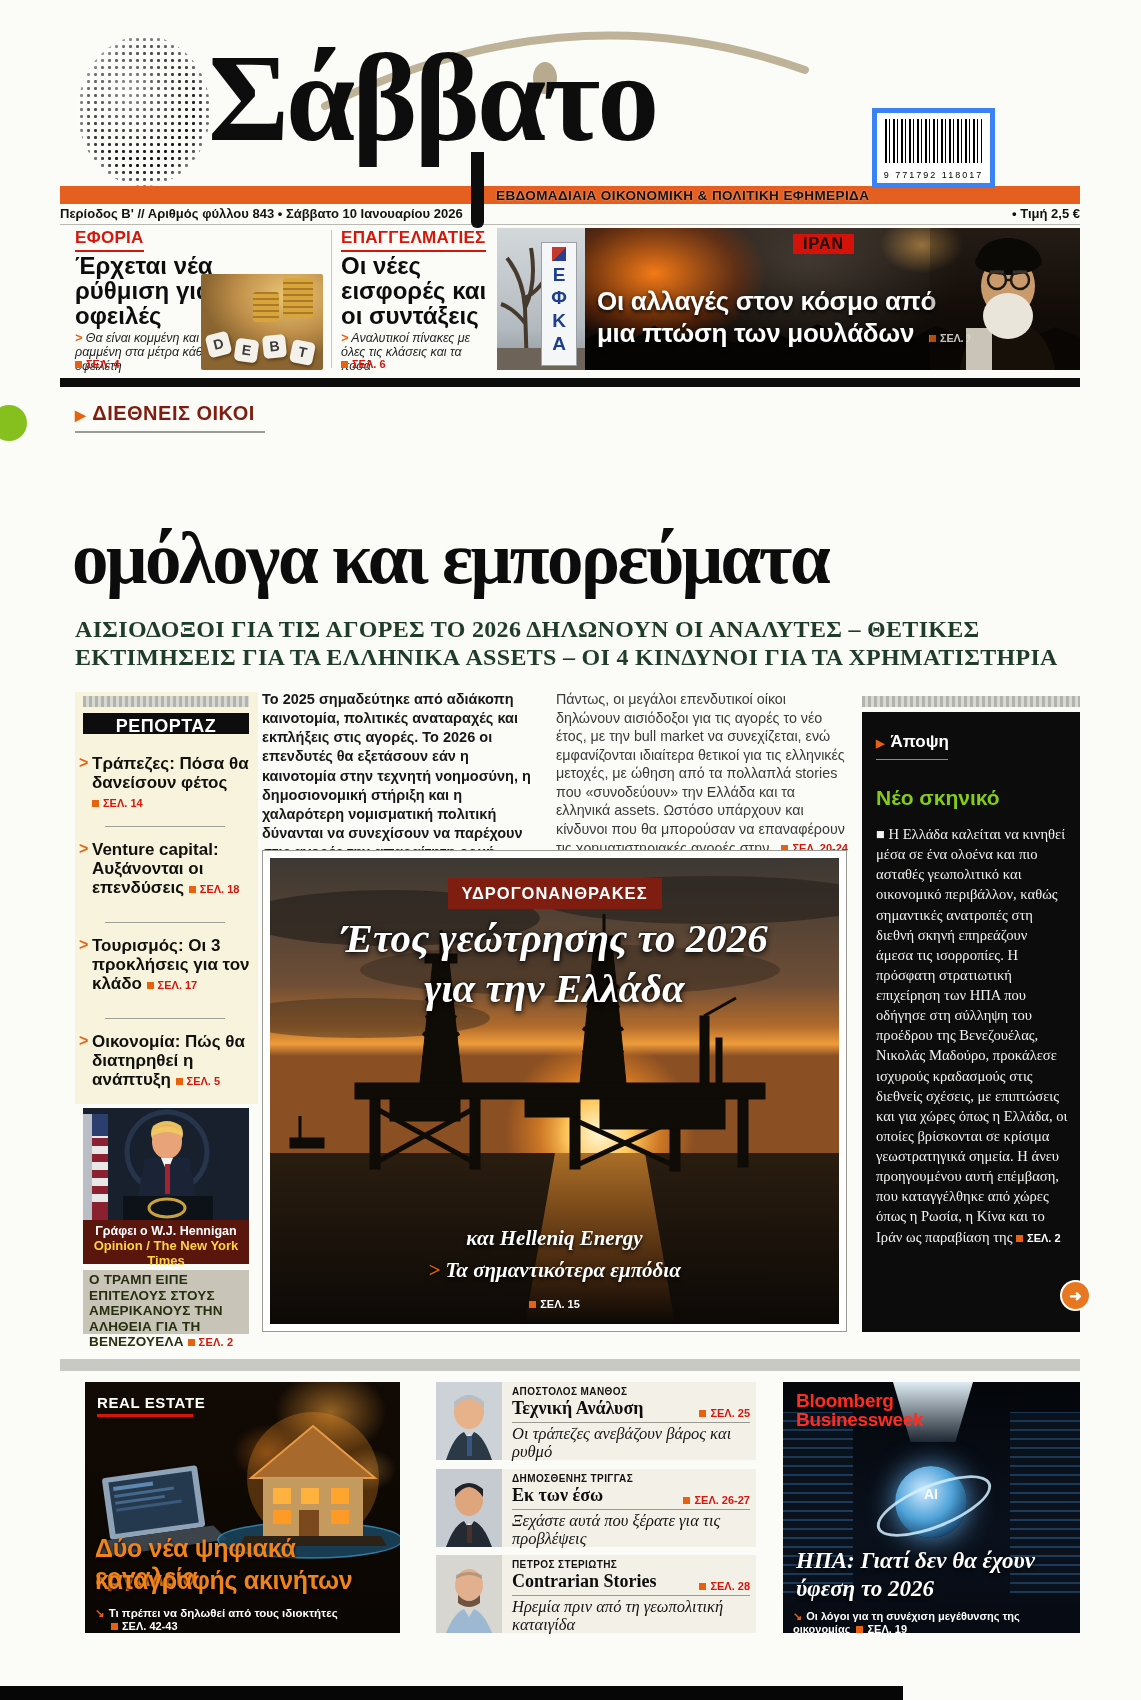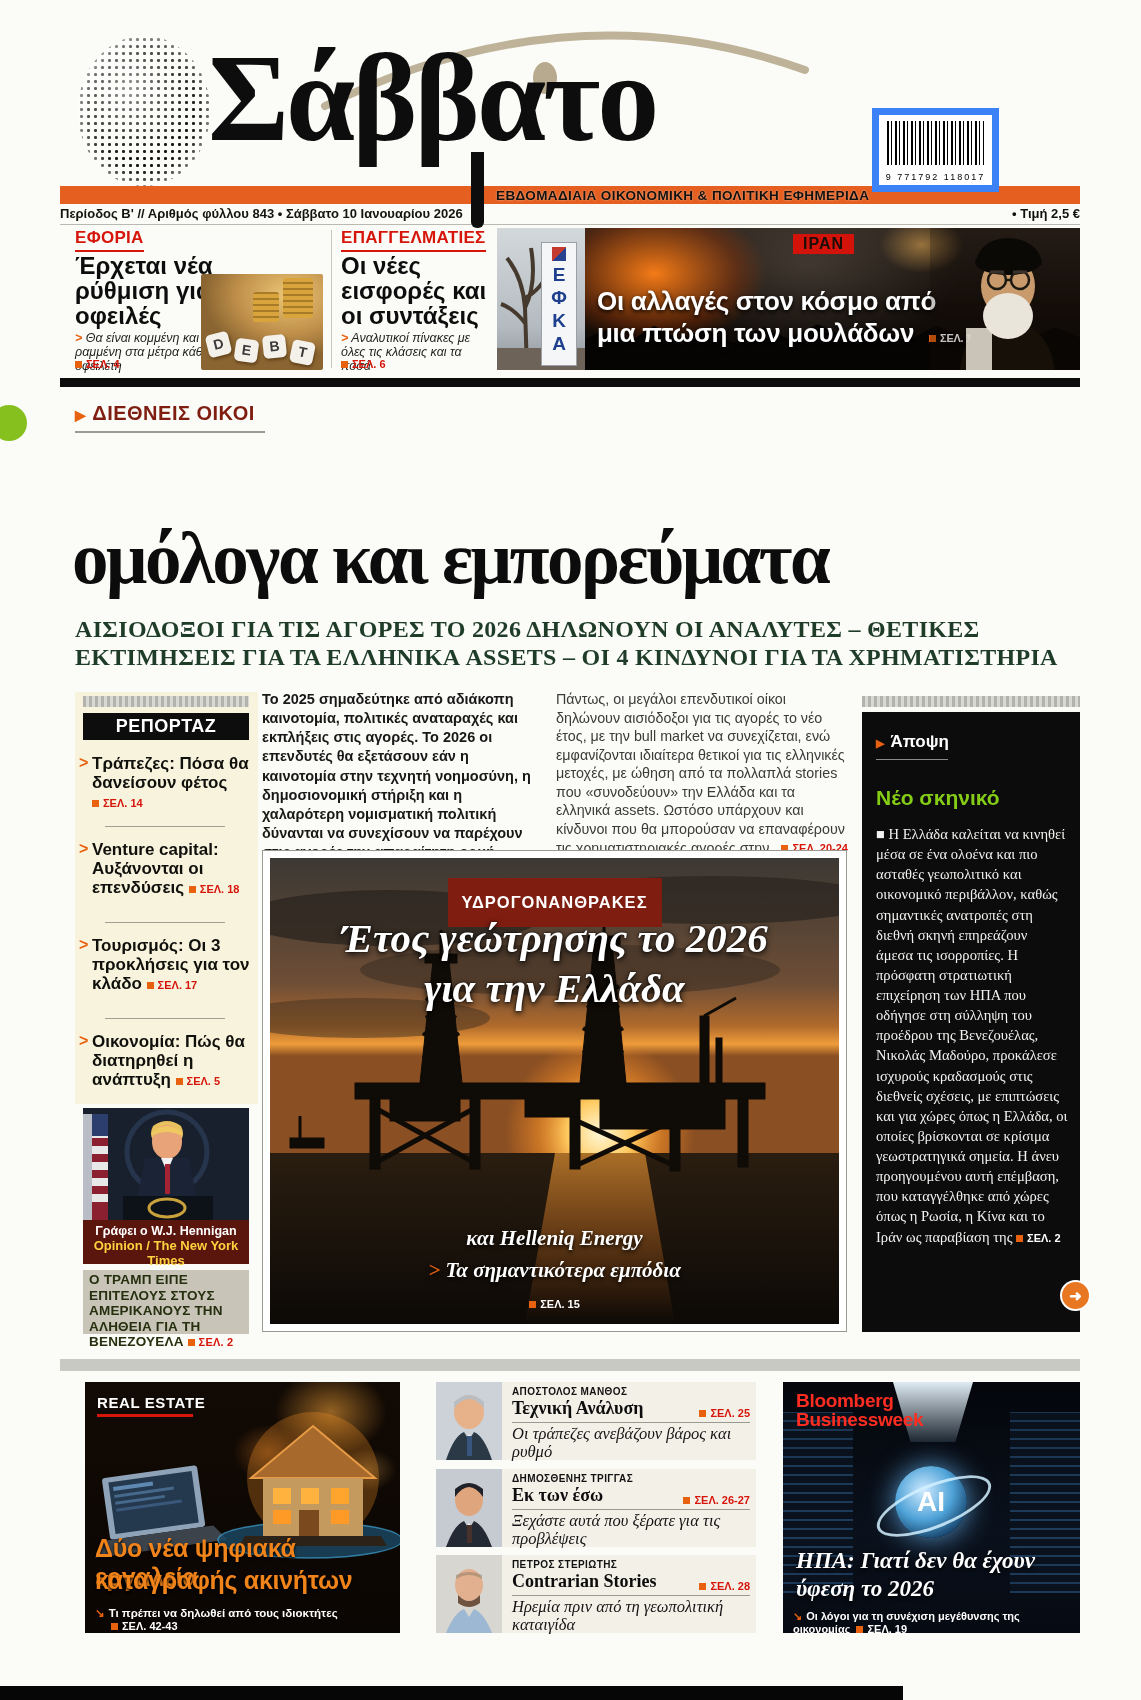--- a/index.html
+++ b/index.html
@@ -8,21 +8,21 @@
   .abs{position:absolute;}
   .serif{font-family:"Liberation Serif",serif;}
   
   .globe{left:78px;top:36px;width:132px;height:150px;border-radius:50%;
          background:radial-gradient(circle at 38% 35%, rgba(255,255,255,.55), rgba(255,255,255,0) 55%),
                     radial-gradient(#161616 1.3px, transparent 1.7px);
          background-size:100% 100%,7px 7px;box-shadow:inset 0 0 18px rgba(255,255,255,.9);}
   .title{left:208px;top:28px;font-size:124px;font-weight:700;letter-spacing:-3px;color:#0d0d0d;z-index:2;}
   .phi-tail{left:471px;top:152px;width:13px;height:76px;background:#0d0d0d;border-radius:0 0 6px 6px;z-index:3;}
   .swoosh{left:240px;top:4px;z-index:1;}
-  .barcode{left:872px;top:108px;width:113px;height:70px;background:#fff;border:7px solid #3b82f6;z-index:4;text-decoration:underline;}
+  .barcode{left:872px;top:108px;width:113px;height:70px;background:#fff;border:5px solid #3b82f6;z-index:4;text-decoration:underline;}
   .bars{position:absolute;left:8px;top:6px;right:8px;height:44px;
         background:repeating-linear-gradient(90deg,#000 0 2px,#fff 2px 4px,#000 4px 5px,#fff 5px 8px);}
   .bcnum{position:absolute;left:0;right:0;bottom:3px;text-align:center;font-size:9px;letter-spacing:2px;color:#000;}
   .tagbar{left:60px;top:186px;width:1020px;height:18px;background:#e55f20;}
   .tagtext{position:absolute;left:436px;top:2px;font-size:13.5px;font-weight:700;color:#14100c;letter-spacing:.4px;
            text-shadow:0 0 2px rgba(255,255,255,.6);}
   .issueline{left:60px;top:206px;font-size:13px;font-weight:700;color:#14140f;}
   .price{right:61px;top:206px;font-size:13px;font-weight:700;text-align:right;}
   .hairline-top{left:60px;top:224px;width:1020px;height:1px;background:#b9b9b2;}
   
@@ -61,37 +61,37 @@
   .play{color:#e8610f;font-size:14px;margin-right:6px;}
   .sec-rule{left:75px;top:431px;width:190px;height:2px;background:#9b9b94;}
   .lead-h{left:72px;font-size:73px;font-weight:700;letter-spacing:-2.5px;color:#0c0c0c;line-height:1;}
   .deck{left:75px;font-size:24px;font-weight:600;color:#1e3c28;letter-spacing:.3px;font-family:"Liberation Serif",serif;}
   .intro-l{left:262px;top:690px;width:280px;font-size:14.5px;line-height:1.32;font-weight:700;color:#181818;}
   .intro-r{left:556px;top:690px;width:292px;font-size:14.3px;line-height:1.3;color:#3b3b3b;}
   .intro-pg{left:556px;top:838px;width:292px;text-align:right;}
   
   .cream{left:75px;top:692px;width:183px;height:412px;background:#f8f3dd;}
   .texture{background:repeating-linear-gradient(90deg,#b3b3ad 0 3px,#d9d9d3 3px 6px);}
-  .rep-box{left:83px;top:713px;width:166px;height:27px;background:#0d0d0d;color:#fff;text-align:center;
+  .rep-box{left:83px;top:713px;width:166px;height:21px;background:#0d0d0d;color:#fff;text-align:center;
            font-weight:700;font-size:18px;line-height:27px;letter-spacing:.5px;}
   .rep-item{left:79px;width:176px;padding-left:13px;font-size:17px;line-height:1.13;font-weight:700;color:#10100c;box-sizing:border-box;}
   .rep-item .arrow{position:absolute;left:0;top:0;font-size:16px;}
   .sep{left:105px;width:120px;height:1px;background:#a09f96;}
   
   .trump-photo{left:83px;top:1108px;width:166px;height:112px;overflow:hidden;background:#18202e;}
   .trump-cap{left:83px;top:1220px;width:166px;height:44px;background:#5a150d;text-align:center;padding-top:4px;box-sizing:border-box;}
   .cap1{font-size:12.5px;font-weight:700;color:#fff;}
   .cap2{font-size:13px;font-weight:700;color:#ffd23f;}
   .trump-box{left:83px;top:1270px;width:166px;height:64px;background:#c8c4b8;padding:2px 6px;box-sizing:border-box;
              font-size:13.5px;line-height:1.15;font-weight:700;color:#26300f;letter-spacing:.2px;}
   
   .energy{left:262px;top:850px;width:585px;height:482px;border:1px solid #9a9a93;background:#fff;box-sizing:border-box;padding:7px;}
   .energy-photo{position:relative;width:569px;height:466px;overflow:hidden;background:#2c2622;}
   .energy-label{position:absolute;left:50%;transform:translateX(-50%);top:20px;background:#7e1d10;color:#fff;
-                font-weight:700;font-size:16.5px;letter-spacing:1px;padding:15px 14px;}
+                font-weight:700;font-size:16.5px;letter-spacing:1px;padding:6px 14px;}
   .energy-h{position:absolute;width:100%;text-align:center;color:#fff;font-weight:700;font-style:italic;
             font-size:41px;font-family:"Liberation Serif",serif;text-shadow:0 2px 6px #000,0 0 2px #000;}
   .energy-b{position:absolute;width:100%;text-align:center;color:#fff;font-weight:700;font-style:italic;
             font-size:21px;font-family:"Liberation Serif",serif;text-shadow:0 2px 4px #000;}
   .energy-pg{position:absolute;width:100%;text-align:center;top:436px;}
   
   .op-panel{left:862px;top:712px;width:218px;height:620px;background:#0c0c0c;}
   .op-label{position:absolute;left:14px;top:20px;color:#fff;font-weight:700;font-size:17px;}
   .op-rule{position:absolute;left:14px;top:47px;width:72px;height:1px;background:#8a8a8a;}
   .op-title{position:absolute;left:14px;top:74px;color:#84cc16;font-weight:700;font-size:21px;}
@@ -125,21 +125,21 @@
   .bb-ceiling{position:absolute;left:110px;top:0;width:80px;height:60px;
       background:linear-gradient(rgba(235,248,255,.95),rgba(160,200,235,.15));
       clip-path:polygon(0 0,100% 0,78% 100%,22% 100%);}
   .bb-rack{position:absolute;top:30px;bottom:40px;width:70px;
       background:repeating-linear-gradient(0deg,rgba(80,170,255,.28) 0 2px,rgba(10,18,30,.9) 2px 9px);}
   .bb-globe{position:absolute;left:112px;top:84px;width:72px;height:72px;border-radius:50%;
       background:radial-gradient(circle at 40% 35%, #cfeaff, #4fa3d8 45%, #123c63 80%);
       box-shadow:0 0 28px rgba(110,190,255,.8);}
   .bb-ring{position:absolute;left:90px;top:102px;width:116px;height:38px;border:3px solid rgba(210,240,255,.85);
       border-radius:50%;transform:rotate(-22deg);}
-  .bb-ai{position:absolute;left:112px;top:104px;width:72px;text-align:center;color:#fff;font-weight:700;font-size:28px;}
+  .bb-ai{position:absolute;left:112px;top:104px;width:72px;text-align:center;color:#fff;font-weight:700;font-size:14px;}
   .bb-h{position:absolute;left:13px;color:#fff;font-weight:700;font-style:italic;font-size:23px;
         font-family:"Liberation Serif",serif;text-shadow:0 2px 4px #000;}
   .bb-foot{position:absolute;left:10px;top:228px;color:#fff;font-size:11px;font-weight:700;}
   .green-dot{left:-9px;top:405px;width:36px;height:36px;border-radius:50%;background:#85c01e;z-index:9;}
   .bottom-bar{left:0;top:1686px;width:903px;height:14px;background:#060606;}
 </style>
 </head>
 <body>
 
 <div class="page">

